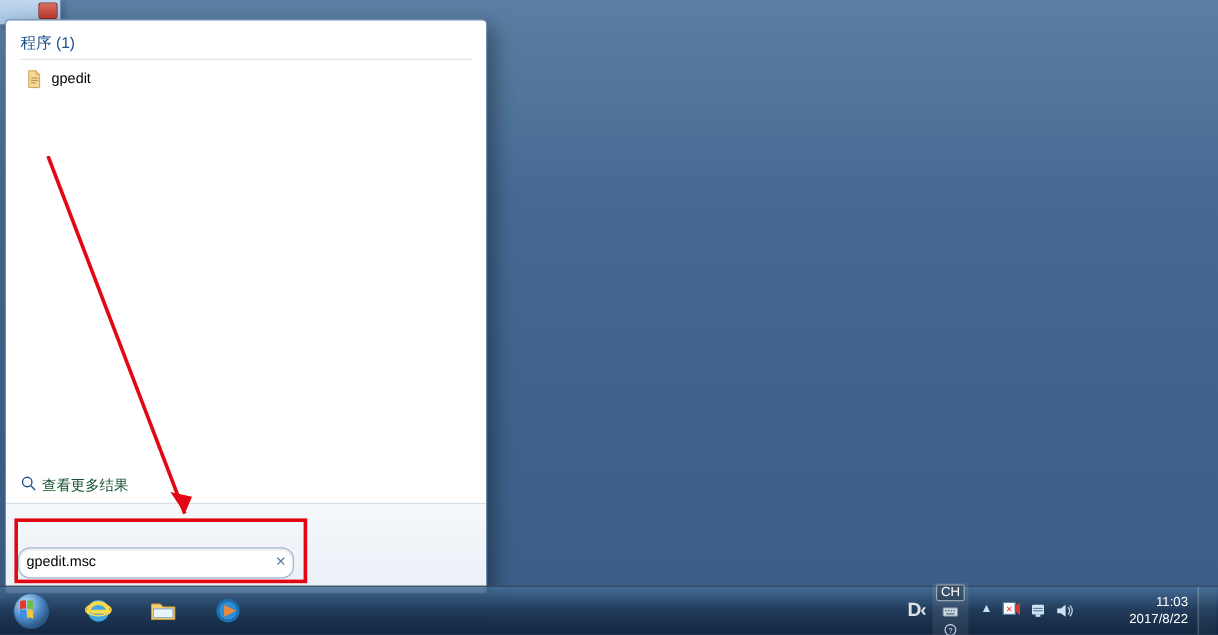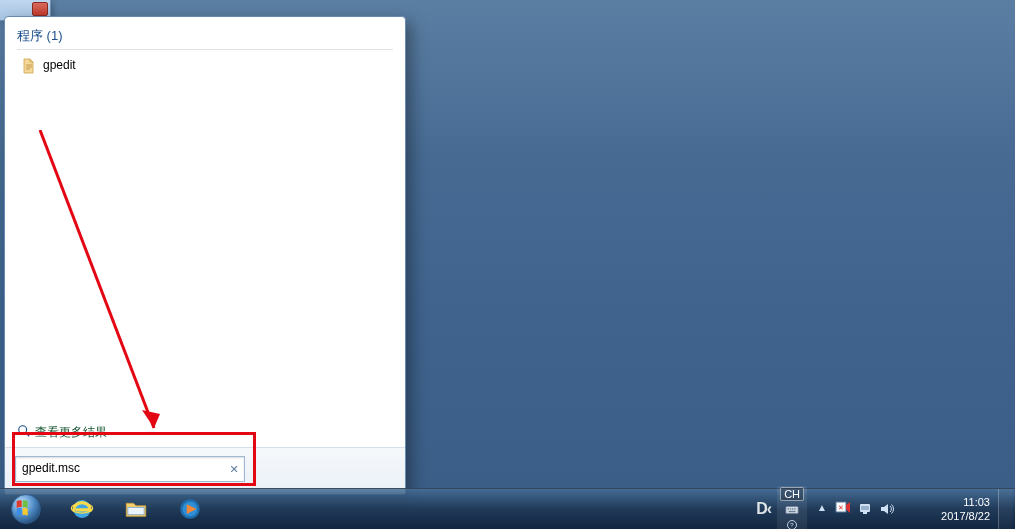--- a/index.html
+++ b/index.html
@@ -103,22 +103,23 @@
     display: flex;
     align-items: center;
     gap: 12px;
   }
   .search-wrap {
     position: relative;
     width: 228px;
     height: 24px;
     background: #fff;
     border: 1px solid #9db7d4;
-    border-radius: 0;
+    border-radius: 10px;
     box-shadow: inset 0 1px 2px rgba(0,0,0,0.15);
+    margin-top: 28px;
   }
   .search-wrap input {
     width: 200px;
     height: 22px;
     border: none;
     outline: none;
     padding: 0 6px;
     font-size: 12px;
     font-family: inherit;
     background: transparent;

